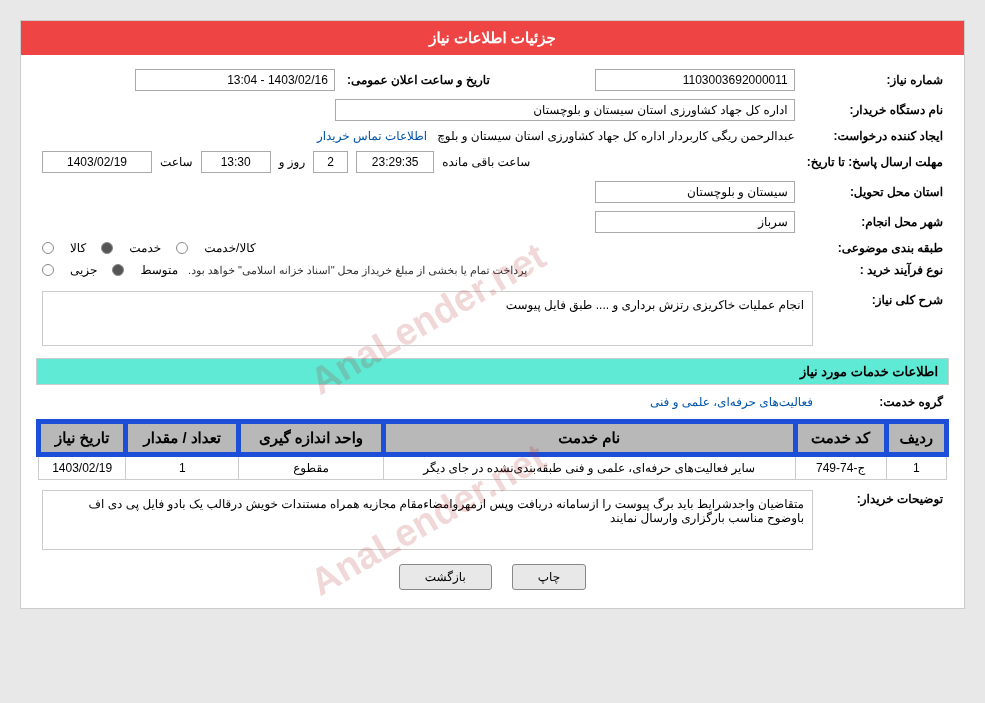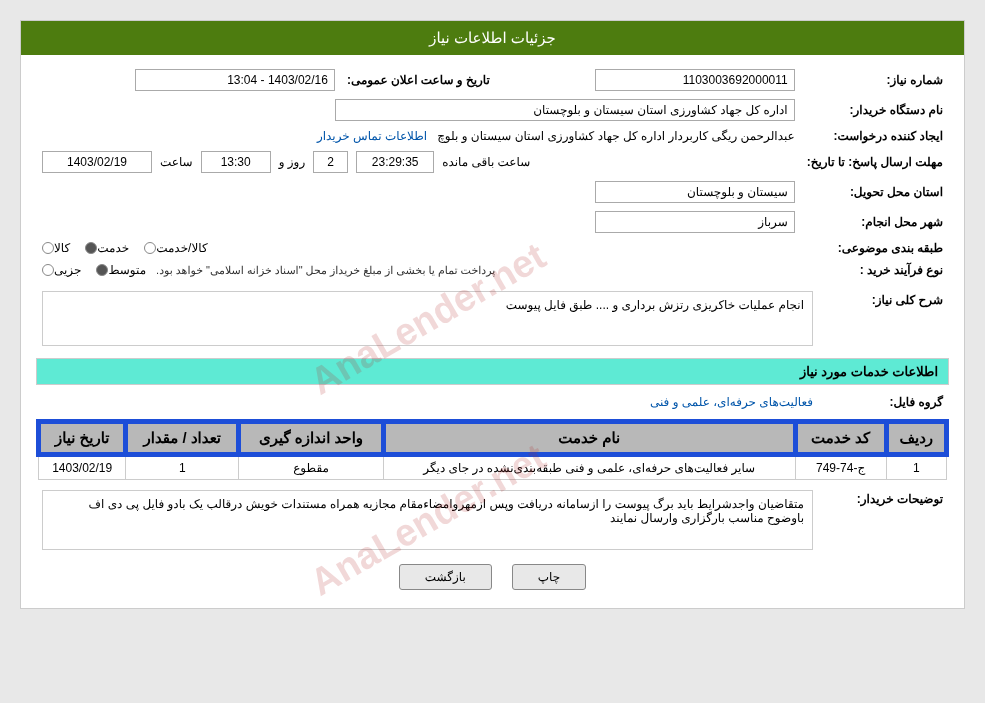--- a/index.html
+++ b/index.html
@@ -13,26 +13,26 @@
       align-items: flex-start;
       justify-content: center;
       padding: 20px;
     }
     .page-wrapper {
       width: 945px;
       background: #fff;
       border: 1px solid #ccc;
     }
     .header-bar {
-      background: #4d7c0f;
+      background: #ef4444;
       color: #fff;
       text-align: center;
       padding: 8px 10px;
       font-size: 15px;
-      font-weight: normal;
+      font-weight: bold;
     }
     .content {
       padding: 10px 15px;
     }
     .info-table {
       width: 100%;
       border-collapse: collapse;
       margin-bottom: 6px;
     }
     .info-table td {
@@ -77,21 +77,21 @@
     }
     .radio-group {
       display: flex;
       gap: 15px;
       flex-direction: row-reverse;
       align-items: center;
     }
     .radio-item {
       display: flex;
       align-items: center;
-      gap: 0;
+      gap: 16px;
     }
     .radio-circle {
       width: 12px;
       height: 12px;
       border-radius: 50%;
       border: 1px solid #888;
       display: inline-block;
       background: #fff;
     }
     .radio-circle.selected {
@@ -294,21 +294,21 @@
         </td>
       </tr>
     </tbody>
       </table>
 
     <div class="section-header">اطلاعات خدمات مورد نیاز</div>
 
     <table class="info-table" style="margin-bottom:6px;">
       <tbody>
           <tr>
-        <td class="label-cell">گروه فایل:</td>
+        <td class="label-cell">گروه خدمت:</td>
         <td>
           <span class="link-blue">فعالیت‌های حرفه‌ای، علمی و فنی</span>
         </td>
       </tr>
     </tbody>
       </table>
 
     <table class="services-table">
       <thead>
         <tr>

